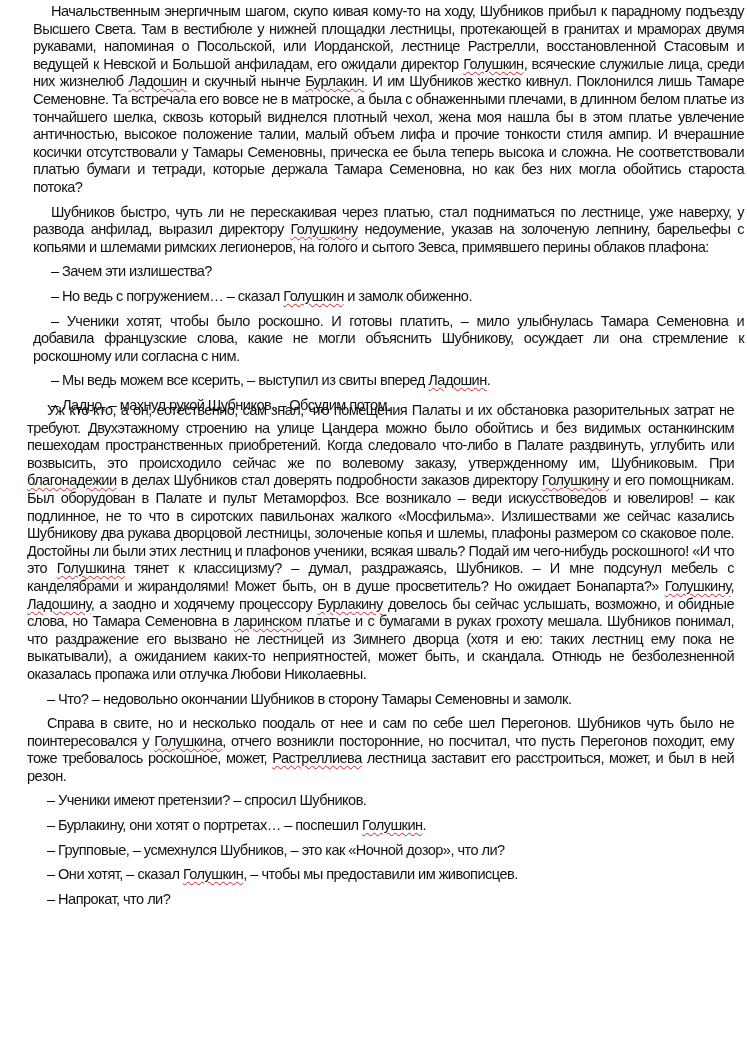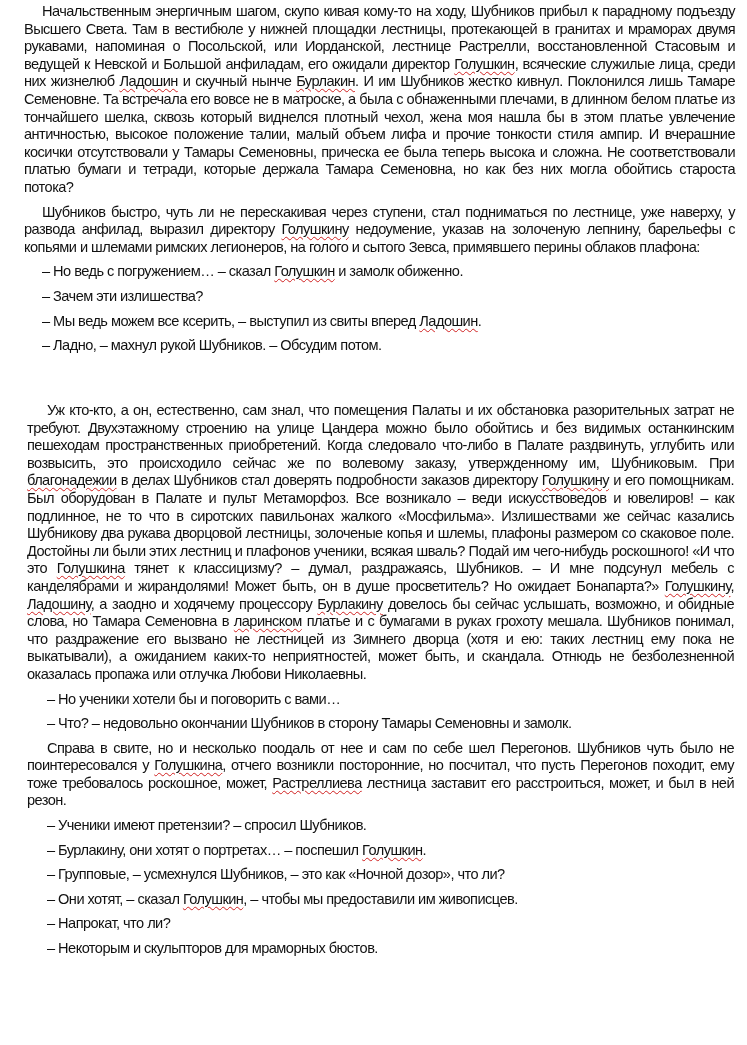--- a/index.html
+++ b/index.html
@@ -3,47 +3,46 @@
 <meta charset="utf-8">
 <style>
   html, body { margin: 0; padding: 0; background: #ffffff; }
   body { width: 747px; height: 1045px; overflow: hidden; position: relative; }
   .page {
     position: absolute; left: 0; top: 0; width: 747px;
     font-family: "Liberation Sans", sans-serif;
     font-size: 14.6px; line-height: 17.6px; color: #111111;
     letter-spacing: -0.55px; word-spacing: 0px;
   }
-  .sec1 { position: absolute; left: 24px; width: 711px; top: 3px; }
+  .sec1 { position: absolute; left: 33px; width: 711px; top: 3px; }
   .sec2 { position: absolute; left: 27px; width: 707px; top: 402px; }
   p { margin: 0 0 7px 0; text-align: justify; }
   p.ind { text-indent: 18px; }
   p.ind2 { text-indent: 20px; }
   p.dash { text-indent: 18px; }
   p.dash2 { text-indent: 20px; }
   p.plain { text-indent: 16px; }
   .sp { text-decoration: underline wavy #d02020; text-decoration-thickness: 1px; text-underline-offset: 2px; }
 </style>
 </head>
 <body>
 
 <div class="page">
   <div class="sec1" id="sec1">
       <p class="ind"><span>Начальственным энергичным шагом, скупо кивая кому-то на ходу, Шубников прибыл к парадному подъезду Высшего Света. Там в вестибюле у нижней площадки лестницы, протекающей в гранитах и мраморах двумя рукавами, напоминая о Посольской, или Иорданской, лестнице Растрелли, восстановленной Стасовым и ведущей к Невской и Большой анфиладам, его ожидали директор </span><span class="sp">Голушкин</span><span>, всяческие служилые лица, среди них жизнелюб </span><span class="sp">Ладошин</span><span> и скучный нынче </span><span class="sp">Бурлакин</span><span>. И им Шубников жестко кивнул. Поклонился лишь Тамаре Семеновне. Та встречала его вовсе не в матроске, а была с обнаженными плечами, в длинном белом платье из тончайшего шелка, сквозь который виднелся плотный чехол, жена моя нашла бы в этом платье увлечение античностью, высокое положение талии, малый объем лифа и прочие тонкости стиля ампир. И вчерашние косички отсутствовали у Тамары Семеновны, прическа ее была теперь высока и сложна. Не соответствовали платью бумаги и тетради, которые держала Тамара Семеновна, но как без них могла обойтись староста потока?</span></p>
-      <p class="ind"><span>Шубников быстро, чуть ли не перескакивая через ступени, стал подниматься по лестнице, уже наверху, у развода анфилад, выразил директору </span><span class="sp">Голушкину</span><span> недоумение, указав на золоченую лепнину, барельефы с копьями и шлемами римских легионеров, на голого и сытого Зевса, примявшего перины облаков плафона:</span></p>
+      <p class="ind"><span>Шубников быстро, чуть ли не перескакивая через платью, стал подниматься по лестнице, уже наверху, у развода анфилад, выразил директору </span><span class="sp">Голушкину</span><span> недоумение, указав на золоченую лепнину, барельефы с копьями и шлемами римских легионеров, на голого и сытого Зевса, примявшего перины облаков плафона:</span></p>
+      <p class="dash"><span>–  Зачем эти излишества?</span></p>
       <p class="dash"><span>–  Но ведь с погружением… – сказал </span><span class="sp">Голушкин</span><span> и замолк обиженно.</span></p>
-      <p class="dash"><span>–  Зачем эти излишества?</span></p>
+      <p class="ind"><span>– Ученики хотят, чтобы было роскошно. И готовы платить, – мило улыбнулась Тамара Семеновна и добавила французские слова, какие не могли объяснить Шубникову, осуждает ли она стремление к роскошному или согласна с ним.</span></p>
       <p class="dash"><span>–  Мы ведь можем все ксерить, – выступил из свиты вперед </span><span class="sp">Ладошин</span><span>.</span></p>
       <p class="dash"><span>–  Ладно, – махнул рукой Шубников. – Обсудим потом.</span></p>
     </div>
   <div class="sec2" id="sec2">
       <p class="ind2"><span>Уж кто-кто, а он, естественно, сам знал, что помещения Палаты и их обстановка разорительных затрат не требуют. Двухэтажному строению на улице Цандера можно было обойтись и без видимых останкинским пешеходам пространственных приобретений. Когда следовало что-либо в Палате раздвинуть, углубить или возвысить, это происходило сейчас же по волевому заказу, утвержденному им, Шубниковым. При </span><span class="sp">благонадежии</span><span> в делах Шубников стал доверять подробности заказов директору </span><span class="sp">Голушкину</span><span> и его помощникам. Был оборудован в Палате и пульт Метаморфоз. Все возникало – веди искусствоведов и ювелиров! – как подлинное, не то что в сиротских павильонах жалкого «Мосфильма». Излишествами же сейчас казались Шубникову два рукава дворцовой лестницы, золоченые копья и шлемы, плафоны размером со скаковое поле. Достойны ли были этих лестниц и плафонов ученики, всякая шваль? Подай им чего-нибудь роскошного! «И что это </span><span class="sp">Голушкина</span><span> тянет к классицизму? – думал, раздражаясь, Шубников. – И мне подсунул мебель с канделябрами и жирандолями! Может быть, он в душе просветитель? Но ожидает Бонапарта?» </span><span class="sp">Голушкину</span><span>, </span><span class="sp">Ладошину</span><span>, а заодно и ходячему процессору </span><span class="sp">Бурлакину</span><span> довелось бы сейчас услышать, возможно, и обидные слова, но Тамара Семеновна в </span><span class="sp">ларинском</span><span> платье и с бумагами в руках грохоту мешала. Шубников понимал, что раздражение его вызвано не лестницей из Зимнего дворца (хотя и ею: таких лестниц ему пока не выкатывали), а ожиданием каких-то неприятностей, может быть, и скандала. Отнюдь не безболезненной оказалась пропажа или отлучка Любови Николаевны.</span></p>
-      <p class="dash2"><span>–  Но ученики хотели бы и поговорить с вами…</span></p>
       <p class="dash2"><span>–  Что? – недовольно окончании Шубников в сторону Тамары Семеновны и замолк.</span></p>
       <p class="ind2"><span>Справа в свите, но и несколько поодаль от нее и сам по себе шел Перегонов. Шубников чуть было не поинтересовался у </span><span class="sp">Голушкина</span><span>, отчего возникли посторонние, но посчитал, что пусть Перегонов походит, ему тоже требовалось роскошное, может, </span><span class="sp">Растреллиева</span><span> лестница заставит его расстроиться, может, и был в ней резон.</span></p>
       <p class="dash2"><span>–  Ученики имеют претензии? – спросил Шубников.</span></p>
       <p class="dash2"><span>–  Бурлакину, они хотят о портретах… – поспешил </span><span class="sp">Голушкин</span><span>.</span></p>
       <p class="dash2"><span>–  Групповые, – усмехнулся Шубников, – это как «Ночной дозор», что ли?</span></p>
       <p class="dash2"><span>–  Они хотят, – сказал </span><span class="sp">Голушкин</span><span>, – чтобы мы предоставили им живописцев.</span></p>
       <p class="dash2"><span>–  Напрокат, что ли?</span></p>
-      <p class="dash2"><span>–  Некоторым и скульпторов для мраморных бюстов.</span></p>
     </div>
 </div>
 
 </body></html>

